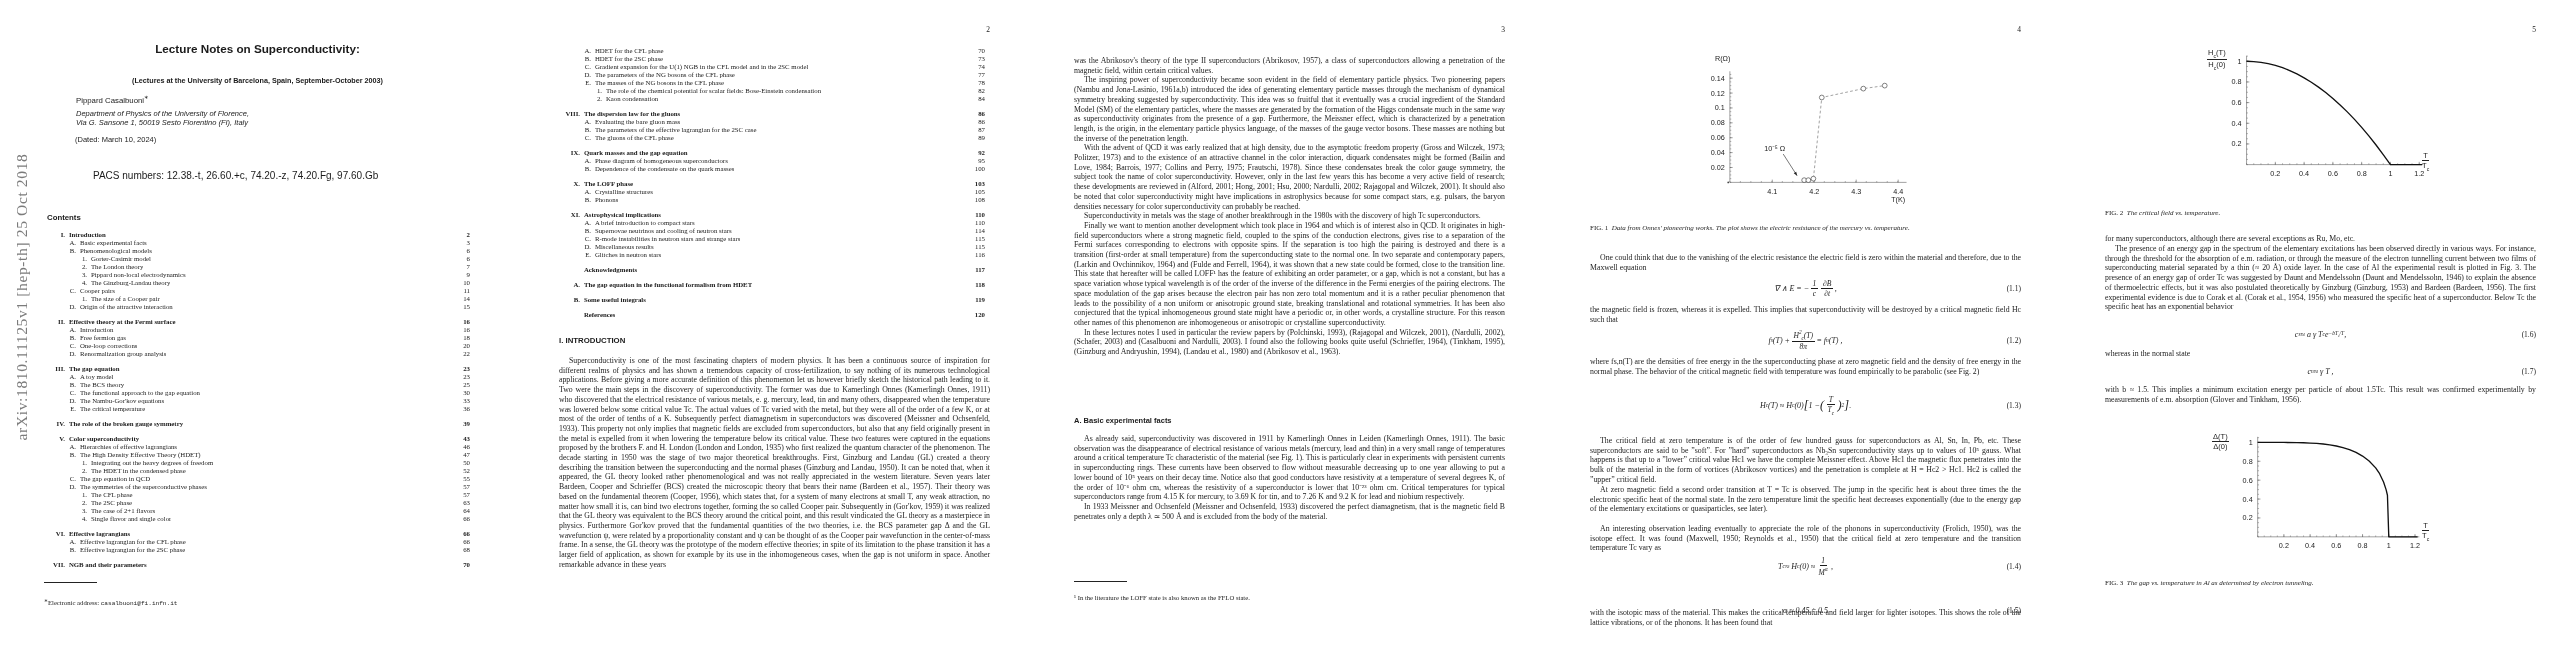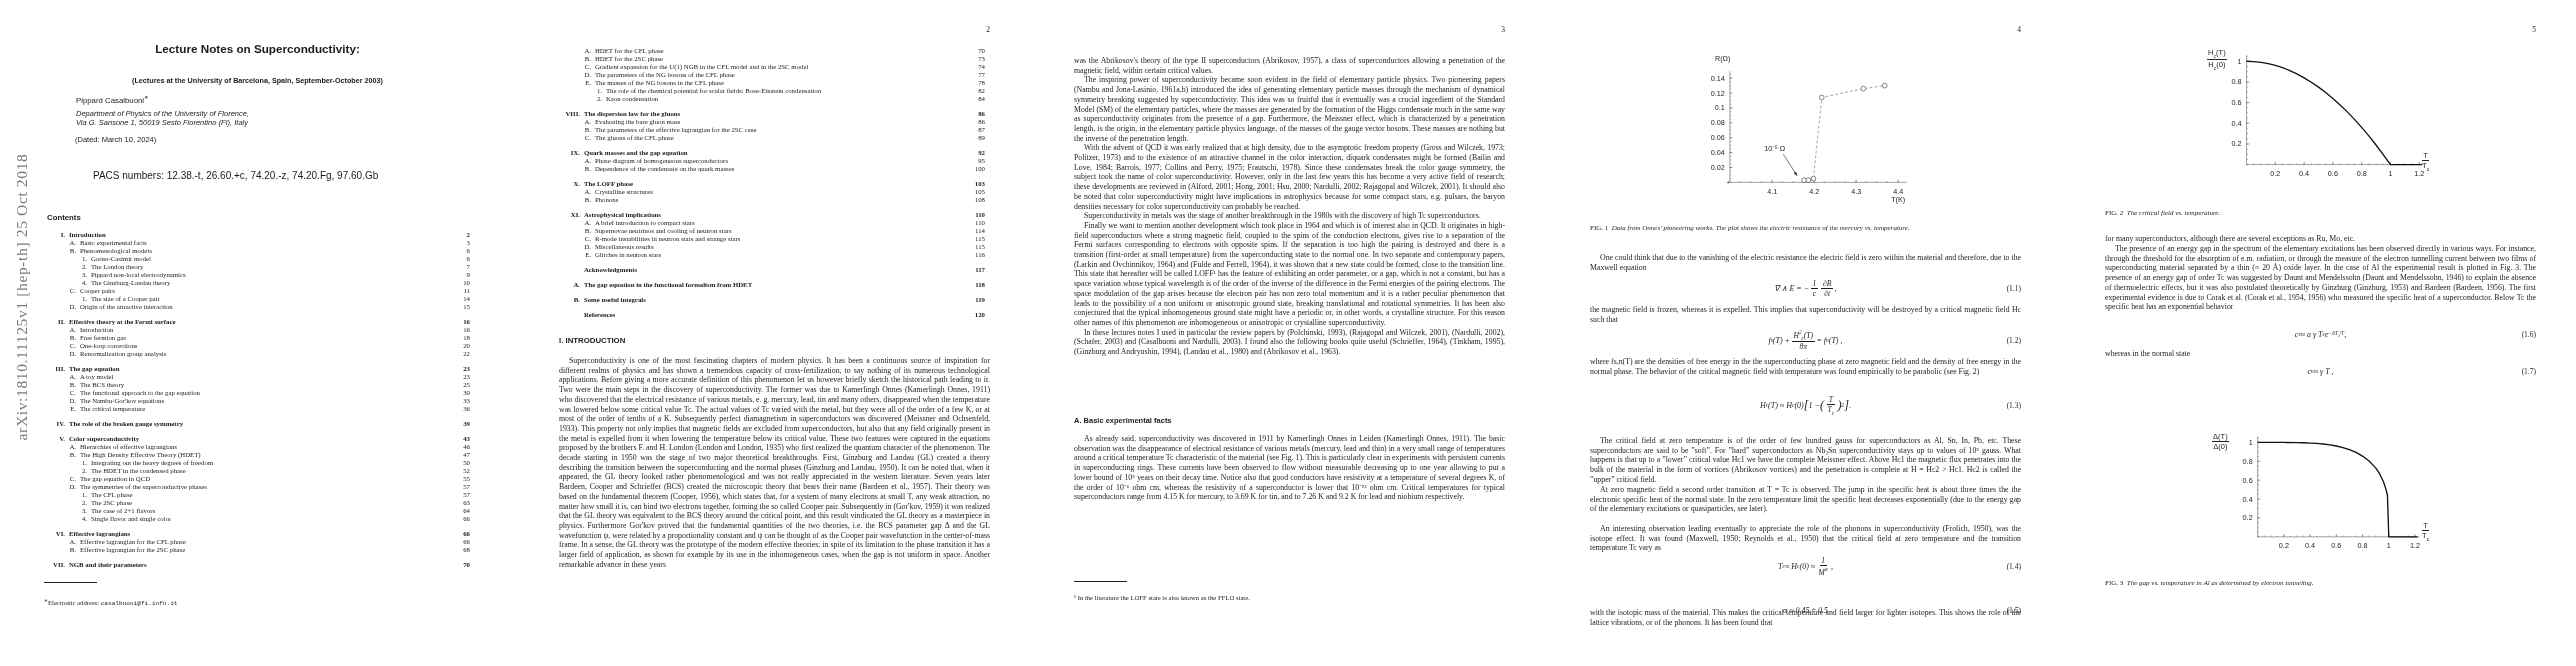--- a/index.html
+++ b/index.html
@@ -413,20 +413,21 @@
         <p class="noind">was the Abrikosov's theory of the type II superconductors (Abrikosov, 1957), a class of superconductors allowing a penetration of the magnetic field, within certain critical values.</p>
         <p>The inspiring power of superconductivity became soon evident in the field of elementary particle physics. Two pioneering papers (Nambu and Jona-Lasinio, 1961a,b) introduced the idea of generating elementary particle masses through the mechanism of dynamical symmetry breaking suggested by superconductivity. This idea was so fruitful that it eventually was a crucial ingredient of the Standard Model (SM) of the elementary particles, where the masses are generated by the formation of the Higgs condensate much in the same way as superconductivity originates from the presence of a gap. Furthermore, the Meissner effect, which is characterized by a penetration length, is the origin, in the elementary particle physics language, of the masses of the gauge vector bosons. These masses are nothing but the inverse of the penetration length.</p>
         <p>With the advent of QCD it was early realized that at high density, due to the asymptotic freedom property (Gross and Wilczek, 1973; Politzer, 1973) and to the existence of an attractive channel in the color interaction, diquark condensates might be formed (Bailin and Love, 1984; Barrois, 1977; Collins and Perry, 1975; Frautschi, 1978). Since these condensates break the color gauge symmetry, the subject took the name of color superconductivity. However, only in the last few years this has become a very active field of research; these developments are reviewed in (Alford, 2001; Hong, 2001; Hsu, 2000; Nardulli, 2002; Rajagopal and Wilczek, 2001). It should also be noted that color superconductivity might have implications in astrophysics because for some compact stars, e.g. pulsars, the baryon densities necessary for color superconductivity can probably be reached.</p>
         <p>Superconductivity in metals was the stage of another breakthrough in the 1980s with the discovery of high Tc superconductors.</p>
         <p>Finally we want to mention another development which took place in 1964 and which is of interest also in QCD. It originates in high-field superconductors where a strong magnetic field, coupled to the spins of the conduction electrons, gives rise to a separation of the Fermi surfaces corresponding to electrons with opposite spins. If the separation is too high the pairing is destroyed and there is a transition (first-order at small temperature) from the superconducting state to the normal one. In two separate and contemporary papers, (Larkin and Ovchinnikov, 1964) and (Fulde and Ferrell, 1964), it was shown that a new state could be formed, close to the transition line. This state that hereafter will be called LOFF¹ has the feature of exhibiting an order parameter, or a gap, which is not a constant, but has a space variation whose typical wavelength is of the order of the inverse of the difference in the Fermi energies of the pairing electrons. The space modulation of the gap arises because the electron pair has non zero total momentum and it is a rather peculiar phenomenon that leads to the possibility of a non uniform or anisotropic ground state, breaking translational and rotational symmetries. It has been also conjectured that the typical inhomogeneous ground state might have a periodic or, in other words, a crystalline structure. For this reason other names of this phenomenon are inhomogeneous or anisotropic or crystalline superconductivity.</p>
         <p>In these lectures notes I used in particular the review papers by (Polchinski, 1993), (Rajagopal and Wilczek, 2001), (Nardulli, 2002), (Schafer, 2003) and (Casalbuoni and Nardulli, 2003). I found also the following books quite useful (Schrieffer, 1964), (Tinkham, 1995), (Ginzburg and Andryushin, 1994), (Landau et al., 1980) and (Abrikosov et al., 1963).</p>
       </div>
     <div class="abs subheading" style="left:44px;top:416px">A.  Basic experimental facts</div>
     <div class="col" style="top:434px">
         <p>As already said, superconductivity was discovered in 1911 by Kamerlingh Onnes in Leiden (Kamerlingh Onnes, 1911). The basic observation was the disappearance of electrical resistance of various metals (mercury, lead and thin) in a very small range of temperatures around a critical temperature Tc characteristic of the material (see Fig. 1). This is particularly clear in experiments with persistent currents in superconducting rings. These currents have been observed to flow without measurable decreasing up to one year allowing to put a lower bound of 10⁵ years on their decay time. Notice also that good conductors have resistivity at a temperature of several degrees K, of the order of 10⁻⁶ ohm cm, whereas the resistivity of a superconductor is lower that 10⁻²³ ohm cm. Critical temperatures for typical superconductors range from 4.15 K for mercury, to 3.69 K for tin, and to 7.26 K and 9.2 K for lead and niobium respectively.</p>
+        <p>In 1933 Meissner and Ochsenfeld (Meissner and Ochsenfeld, 1933) discovered the perfect diamagnetism, that is the magnetic field B penetrates only a depth λ ≃ 500 Å and is excluded from the body of the material.</p>
       </div>
     <div class="fnrule" style="top:581px"></div>
     <div class="fn" style="top:594px">¹ In the literature the LOFF state is also known as the FFLO state.</div>
   </section>
 
   <section class="page" style="left:1546px">
     <div class="pageno">4</div>
     <svg class="figsvg" viewBox="0 0 927 1200">
         <line x1="331" y1="128" x2="331" y2="328" stroke="#555" stroke-width="1"></line>
         <line x1="331" y1="328" x2="649" y2="328" stroke="#555" stroke-width="1"></line>
@@ -749,17 +750,20 @@
         <span class="eq-b">c<sub>s</sub> ≈ a γ T<sub>c</sub> e<sup>−bT<sub>c</sub>/T</sup> ,</span>
         <span class="eq-tag">(1.6)</span>
       </div>
     <div class="col" style="top:349px">
         <p class="noind">whereas in the normal state</p>
       </div>
     <div class="eq" style="top:359px">
         <span class="eq-b">c<sub>n</sub> ≈ γ T ,</span>
         <span class="eq-tag">(1.7)</span>
       </div>
+    <div class="col" style="top:385px">
+        <p class="noind">with b ≈ 1.5. This implies a minimum excitation energy per particle of about 1.5Tc. This result was confirmed experimentally by measurements of e.m. absorption (Glover and Tinkham, 1956).</p>
+      </div>
     <div class="caption" style="top:579px"><span class="figno">FIG. 3</span>&nbsp;&nbsp;<span class="capt">The gap vs. temperature in Al as determined by electron tunneling.</span></div>
   </section>
 
 </div>
 
 
 </body></html>

